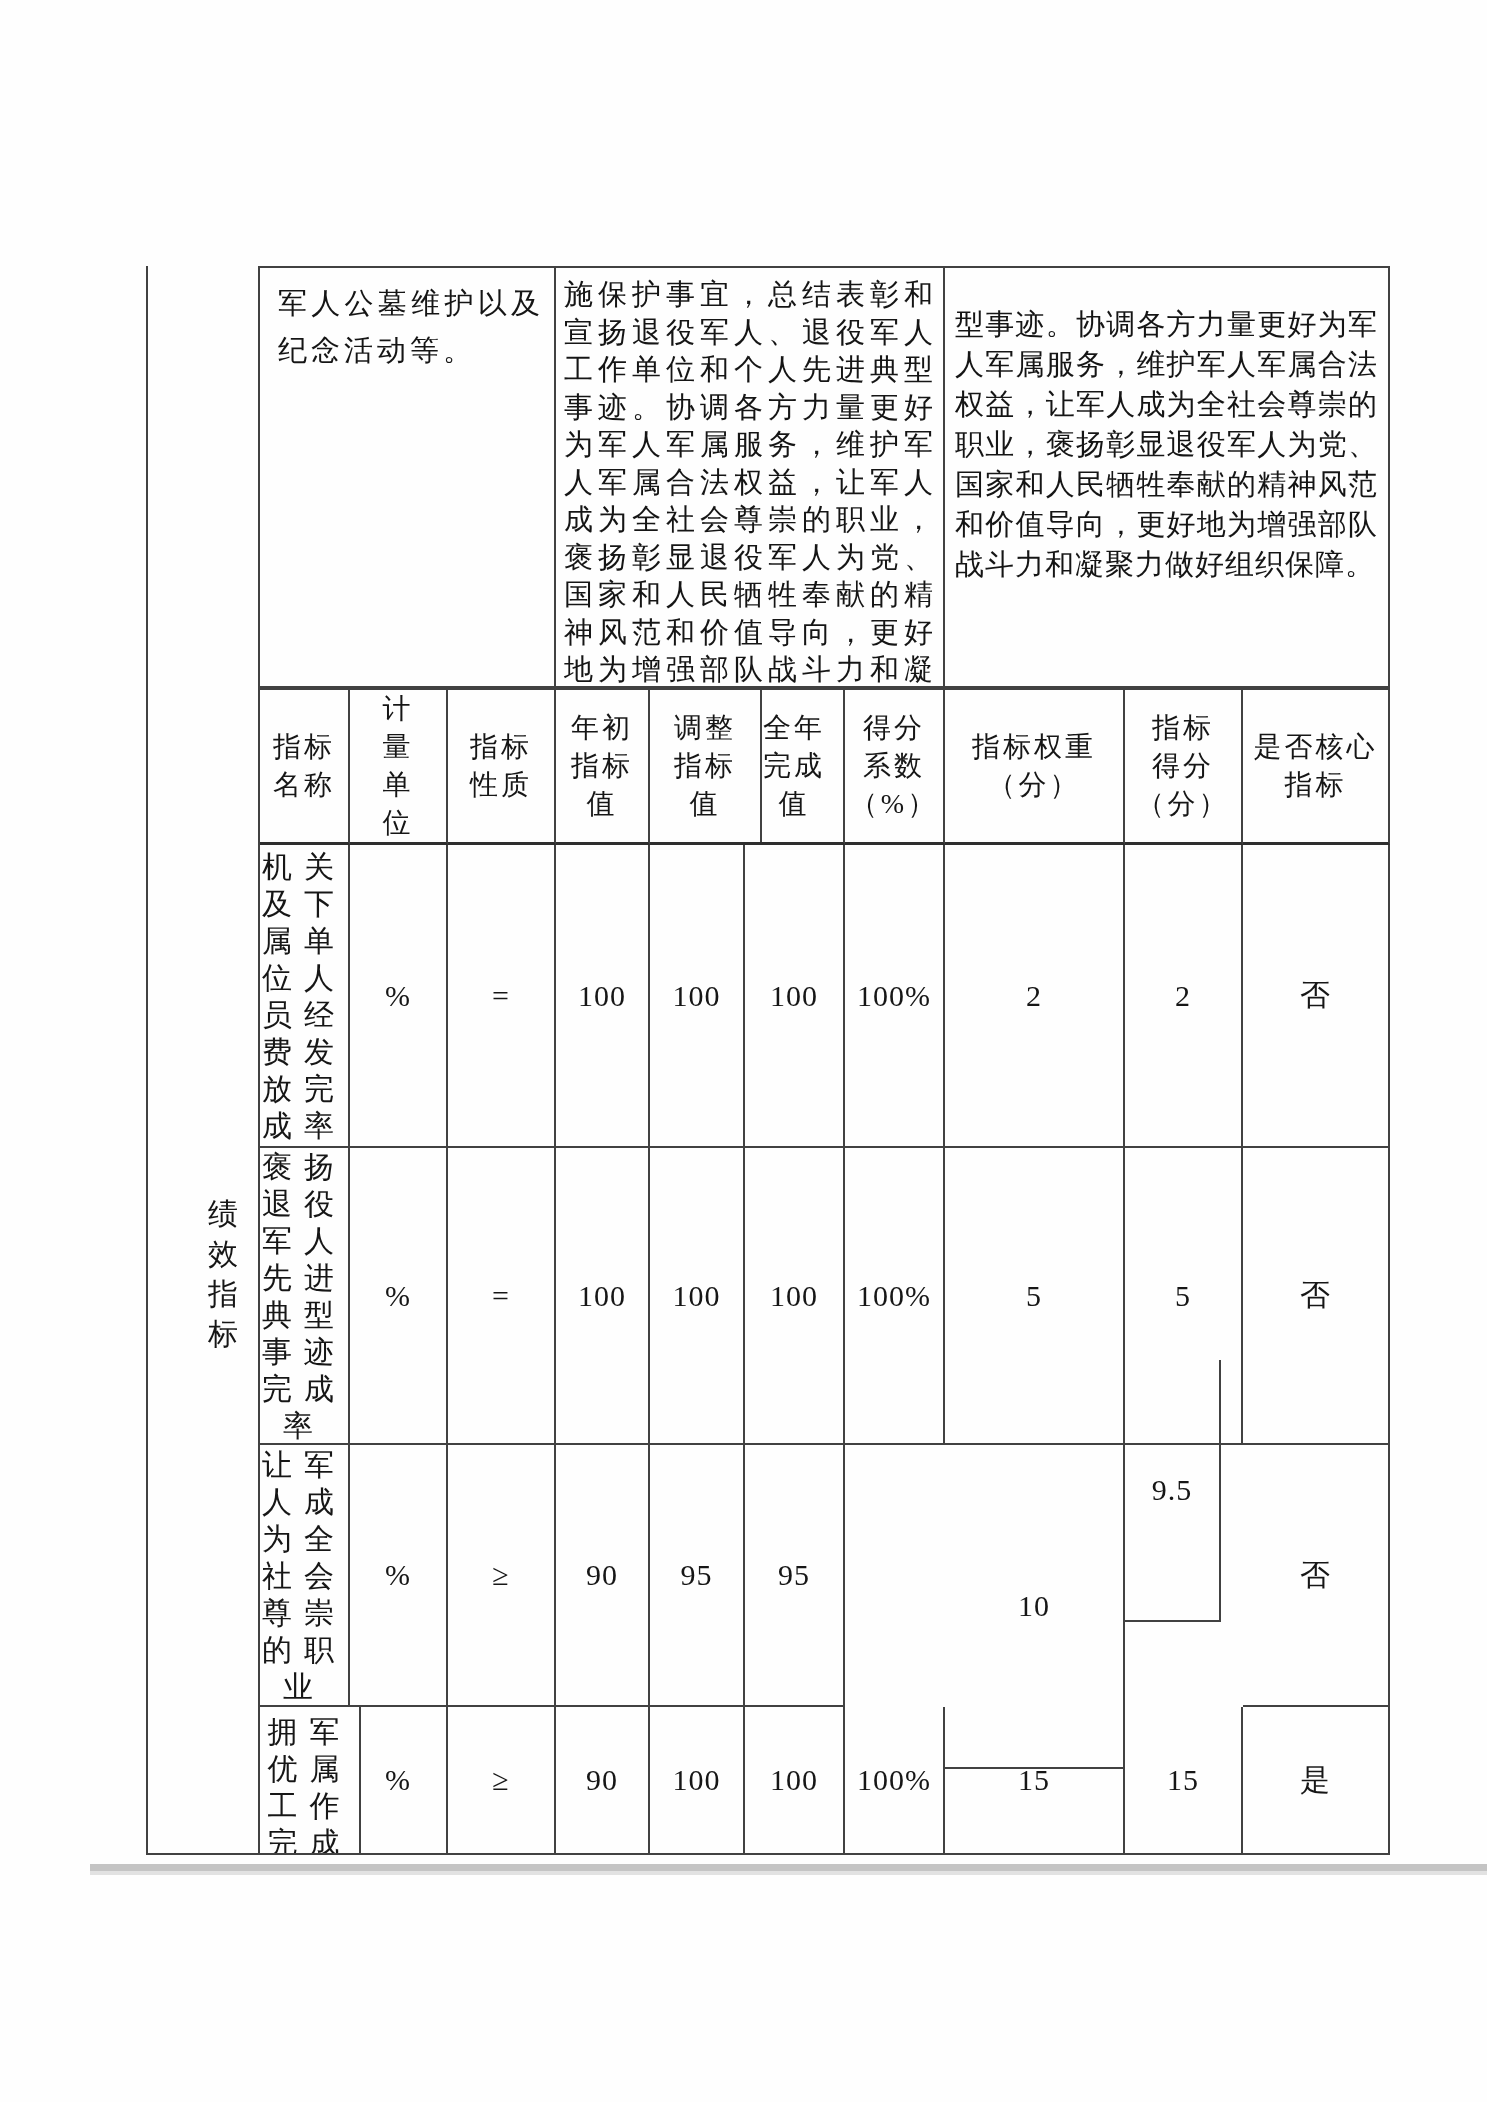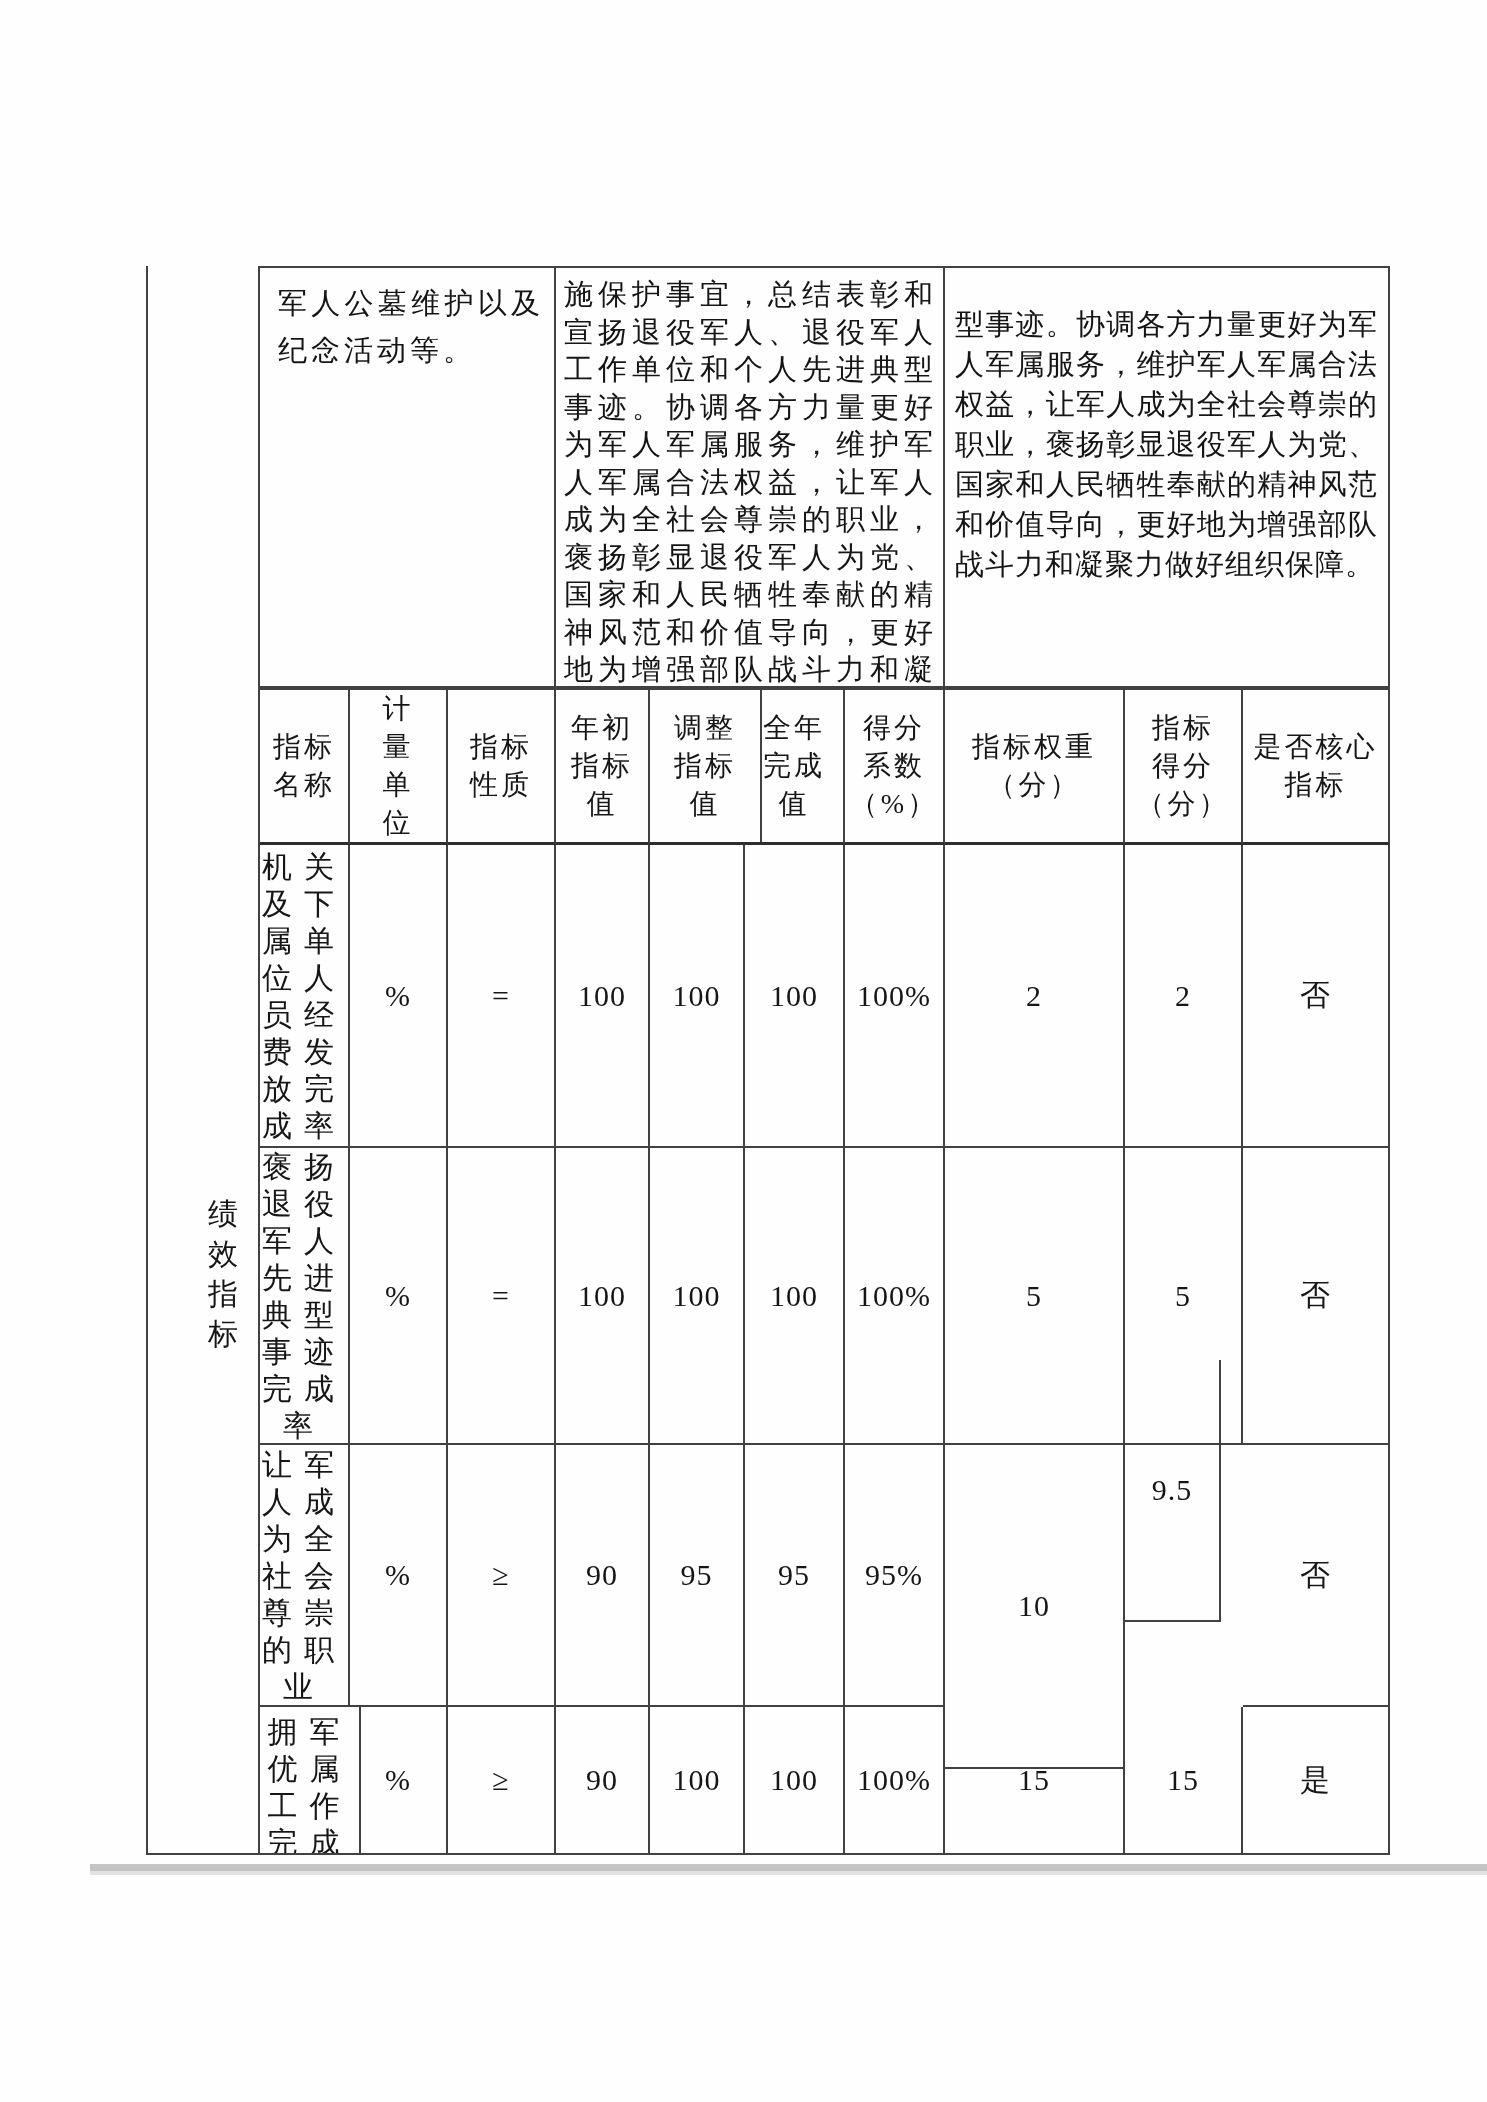--- a/index.html
+++ b/index.html
@@ -221,23 +221,20 @@
     </div>
   <div class="cell val" style="left:556px;top:1445px;width:94px;height:262px;">
     <span>90</span>
     </div>
   <div class="cell val" style="left:650px;top:1445px;width:95px;height:262px;">
     <span>95</span>
     </div>
   <div class="cell val" style="left:745px;top:1445px;width:100px;height:262px;">
     <span>95</span>
     </div>
-  <div class="cell val" style="left:845px;top:1445px;width:100px;height:262px;">
-    <span>95%</span>
-    </div>
   <div class="cell val" style="left:945px;top:1445px;width:180px;height:324px;">
     <span>10</span>
     </div>
   <div class="cell val" style="left:1125px;top:1360px;width:96px;height:262px;">
     <span>9.5</span>
     </div>
   <div class="cell val" style="left:1243px;top:1445px;width:147px;height:262px;">
     <span>否</span>
     </div>
 

